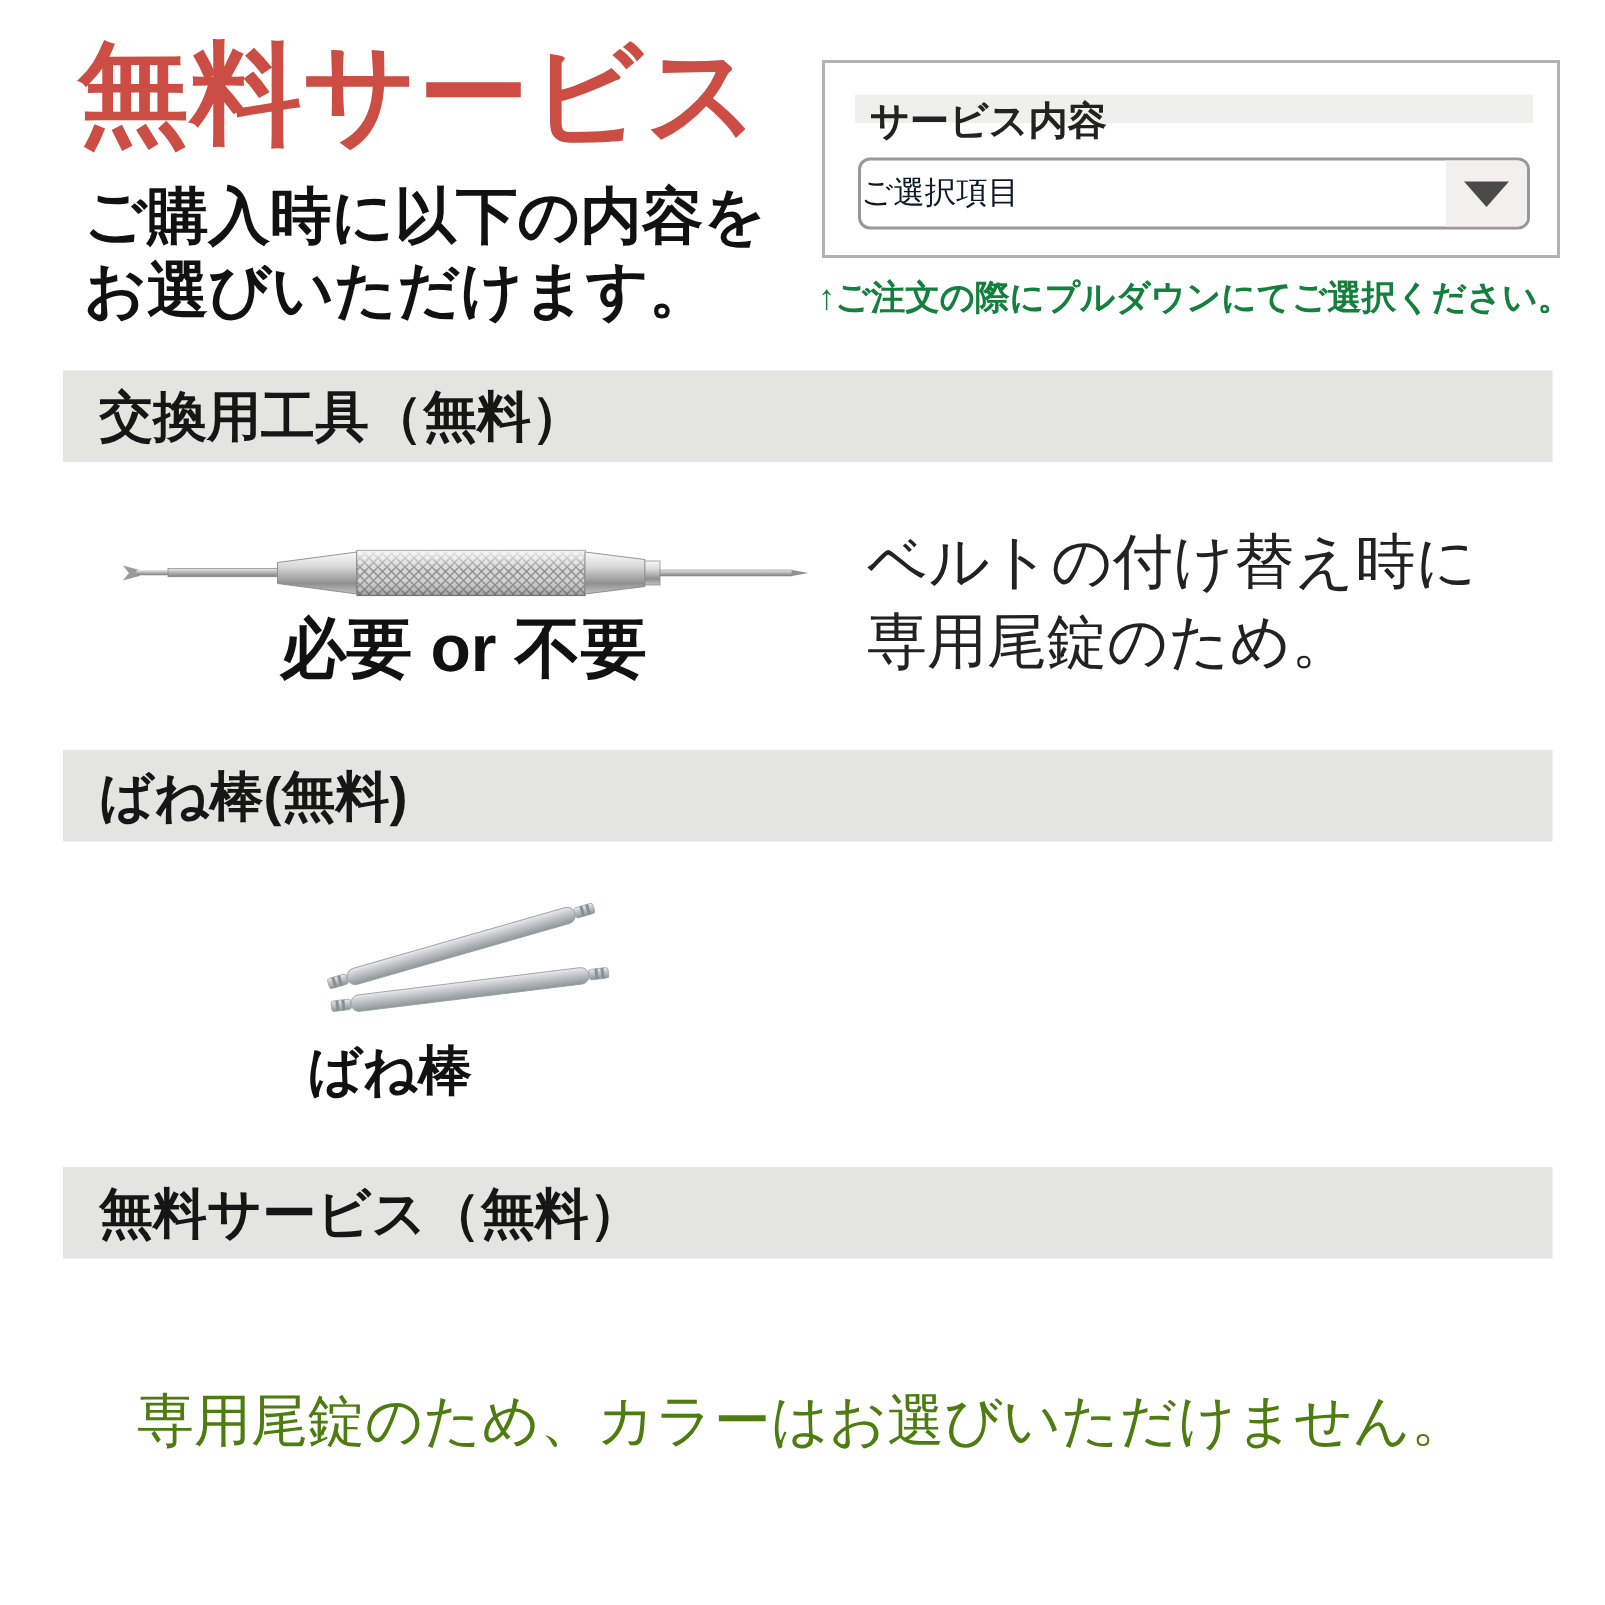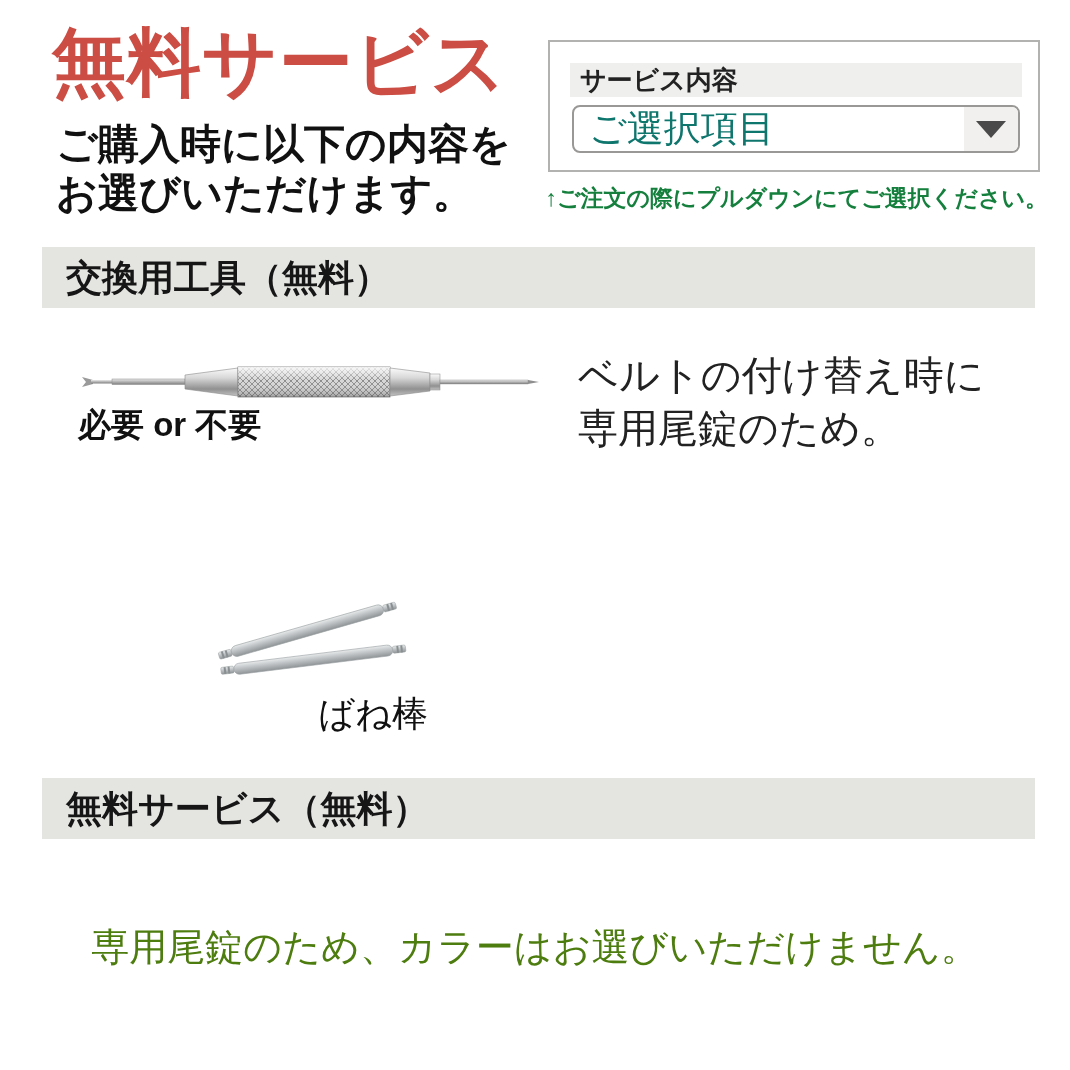--- a/index.html
+++ b/index.html
@@ -17,32 +17,32 @@
   .page-subtitle{
     left:56px;top:120px;font-size:41px;font-weight:800;line-height:49px;
     color:#111;white-space:nowrap;
   }
   
   .service-widget{
     left:548px;top:40px;width:492px;height:132px;background:#fff;
     border:2px solid #b2b2b0;box-sizing:border-box;
   }
   .service-widget-label{
-    position:absolute;left:20px;top:21px;width:452px;height:34px;
+    position:absolute;left:20px;top:21px;width:452px;height:19px;
     background:var(--strip-gray,#efefed);box-sizing:border-box;
     font-size:26px;font-weight:800;line-height:34px;padding-left:10px;
     color:#222;white-space:nowrap;
   }
   .service-select{
     position:absolute;left:22px;top:63px;width:448px;height:48px;
     background:#fff;border:2px solid #999896;border-radius:8px;
     box-sizing:border-box;display:flex;align-items:center;cursor:default;
   }
   .service-select-value{
-    flex:1;font-size:37px;color:#0f766e;padding-left:15px;white-space:nowrap;
+    flex:1;font-size:21px;color:#0f172a;white-space:nowrap;
     line-height:44px;
   }
   .service-select-arrowbox{
     width:54px;align-self:stretch;background:#f1f0ee;
     border-radius:0 6px 6px 0;display:flex;align-items:center;justify-content:center;
   }
   .arrow-down{
     width:0;height:0;border-left:15px solid transparent;
     border-right:15px solid transparent;border-top:17px solid #4a4a4a;
   }
@@ -55,27 +55,27 @@
     left:42px;width:993px;height:61px;background:var(--band-gray,#e4e4e1);text-decoration:underline;
   }
   .band-heading{
     position:absolute;left:24px;top:0;font-size:36px;font-weight:800;
     line-height:61px;color:#161616;white-space:nowrap;
   }
   #band-1{top:247px;} #band-2{top:500px;} #band-3{top:778px;}
   
   .figure-tool{left:78px;top:360px;width:462px;height:44px;}
   .figure-tool-caption{
-    left:78px;top:403px;width:462px;text-align:left;
-    font-size:33px;font-weight:800;color:#111;white-space:nowrap;
+    left:78px;top:403px;width:462px;text-align:center;
+    font-size:44px;font-weight:800;color:#111;white-space:nowrap;
   }
   .figure-springbars{left:205px;top:598px;width:210px;height:86px;}
   .figure-springbars-caption{
-    left:218px;top:690px;width:210px;text-align:right;
-    font-size:36px;font-weight:400;color:#111;white-space:nowrap;
+    left:205px;top:690px;width:210px;text-align:left;
+    font-size:36px;font-weight:700;color:#111;white-space:nowrap;
   }
   
   .desc{
     left:578px;font-size:40px;font-weight:400;line-height:53px;
     color:#222;white-space:nowrap;
   }
   #desc-1{top:349px;} #desc-2{top:616px;}
   .bottom-note{
     left:0;top:922px;width:1070px;text-align:center;
     font-size:38px;font-weight:400;color:#4d7c0f;white-space:nowrap;
@@ -148,20 +148,23 @@
       <polygon points="450,20 461,22 450,24" fill="#8f8f8f"></polygon>
     </svg>
   </div>
   <div class="abs figure-tool-caption">必要 or 不要</div>
 
   <div class="abs desc" id="desc-1">
     <div>ベルトの付け替え時に</div>
     <div>専用尾錠のため。</div>
   </div>
 
+  <div class="abs band" id="band-2">
+    <div class="band-heading">ばね棒(無料)</div>
+  </div>
 
   <div class="abs figure-springbars">
     <svg width="210" height="86" viewBox="0 0 210 86" xmlns="http://www.w3.org/2000/svg">
       <defs>
         <linearGradient id="metal2" x1="0" y1="0" x2="0" y2="1">
           <stop offset="0" stop-color="#e9ebec"></stop>
           <stop offset="0.4" stop-color="#c3c7c9"></stop>
           <stop offset="1" stop-color="#8f9496"></stop>
         </linearGradient>
       </defs>

